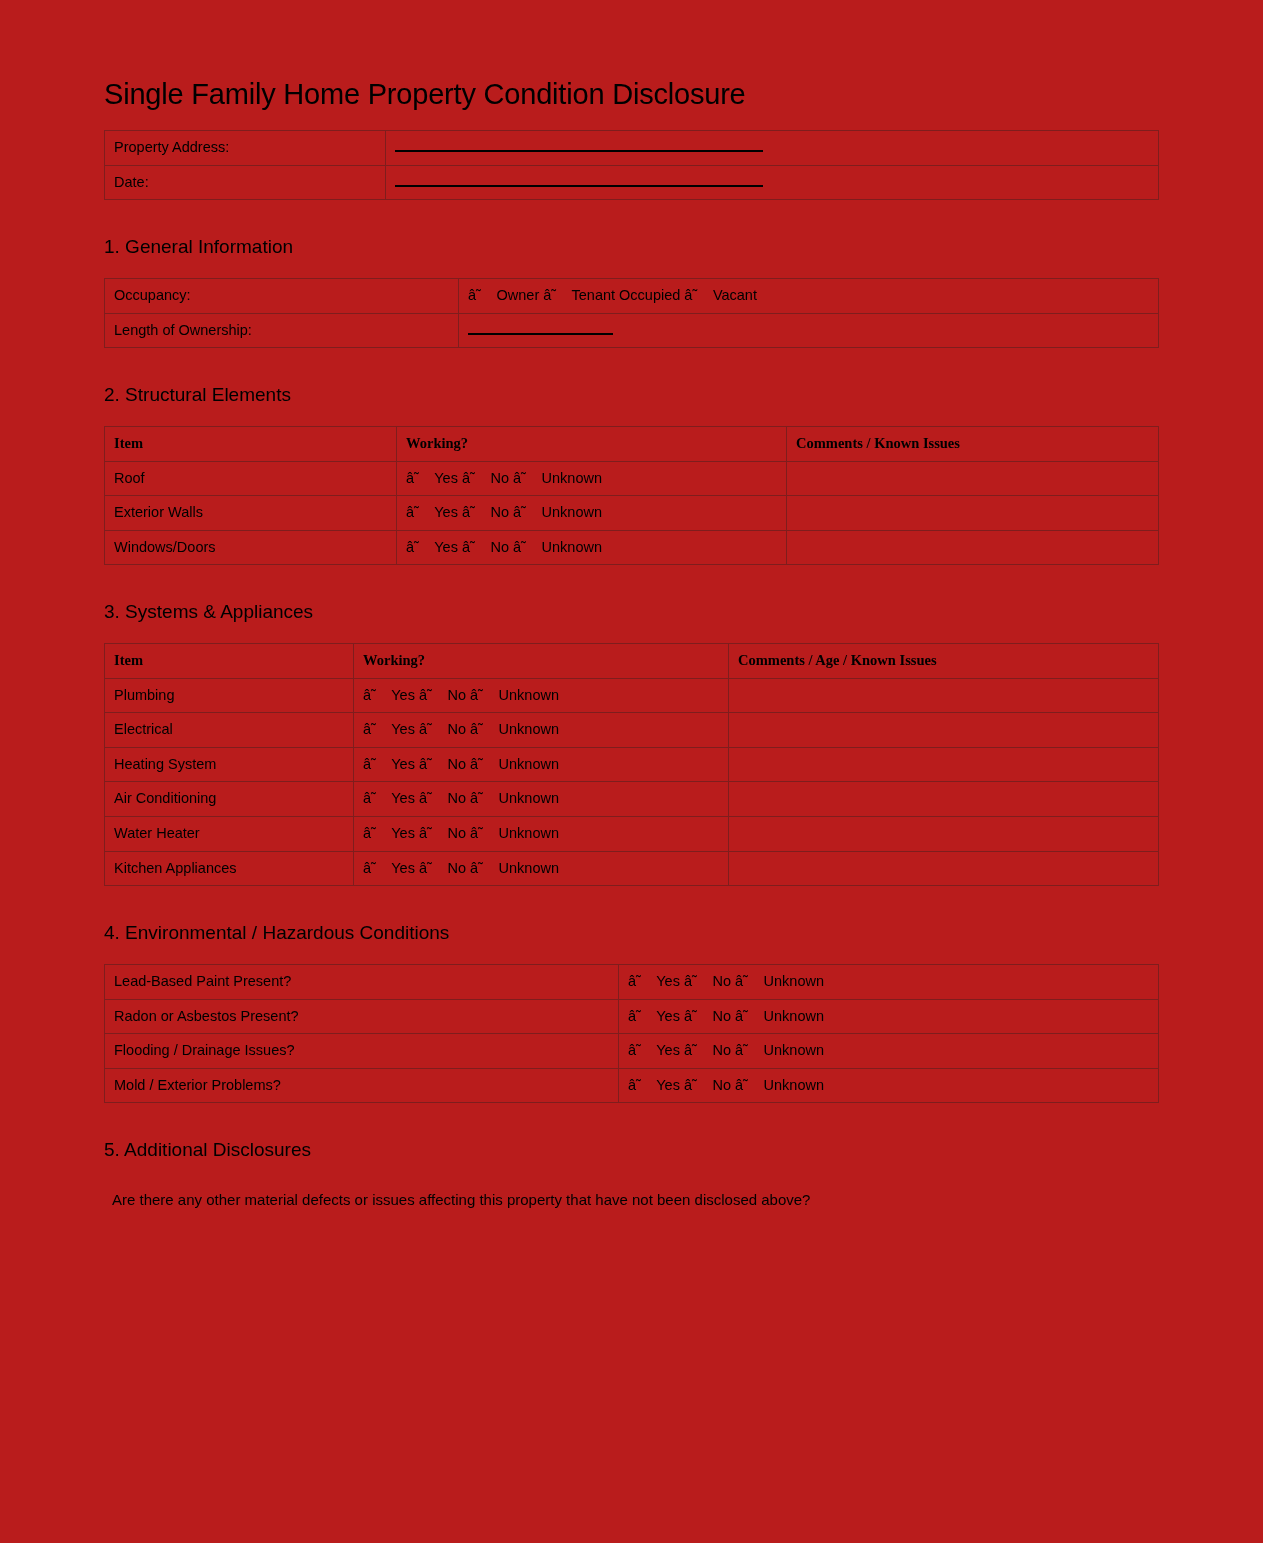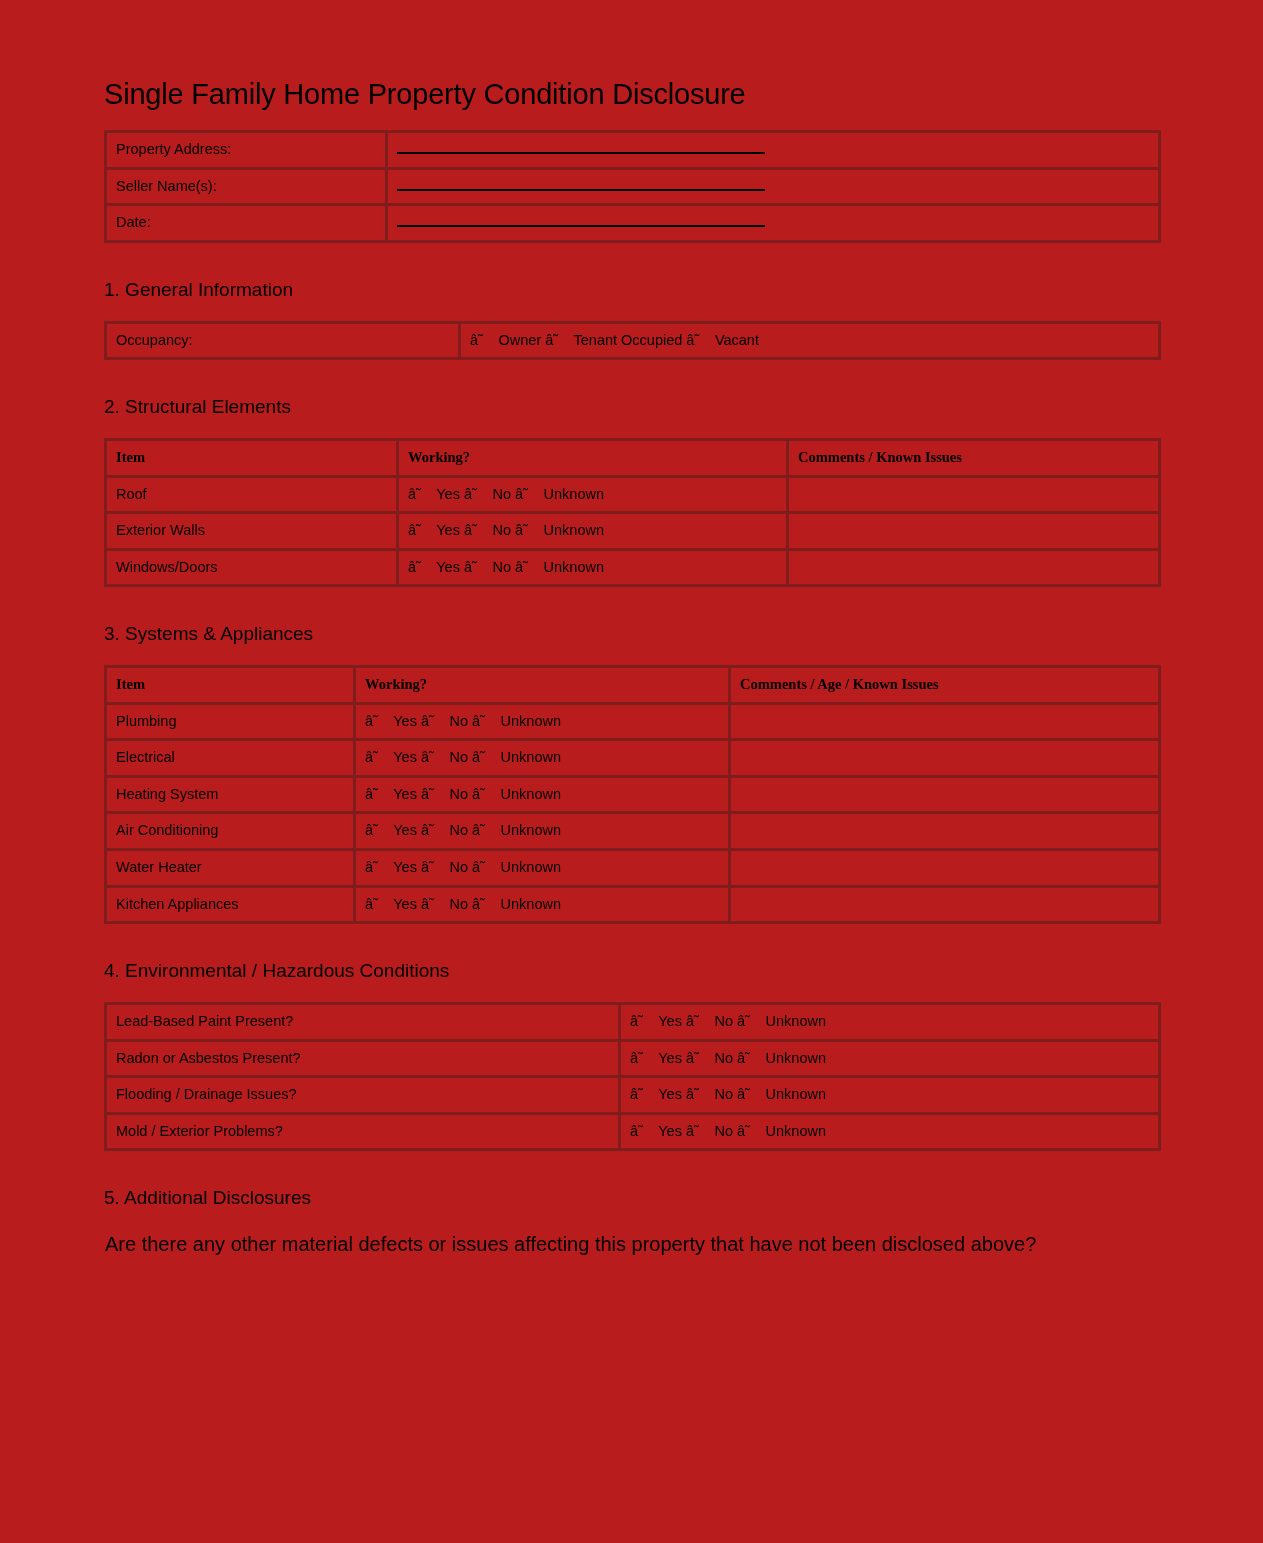--- a/index.html
+++ b/index.html
@@ -53,21 +53,21 @@
     line-height: 1.2;
   }
 
   table {
     border-collapse: collapse;
     width: 1054px;
     table-layout: fixed;
     font-size: 14.5px;
   }
   table td, table th {
-    border: 3px solid #7f1d1d;
+    border: 1px solid #7f1d1d;
     padding: 7px 9px;
     text-align: left;
     vertical-align: middle;
     font-weight: normal;
     font-size: 14.5px;
     line-height: 1.35;
     height: 17px;
   }
   table th {
     font-weight: bold;
@@ -83,23 +83,23 @@
     vertical-align: baseline;
   }
   .fill-long { width: 368px; }
   .fill-short { width: 145px; }
 
   .gap-title-table { height: 19px; }
   .gap-before-heading { height: 36px; }
   .gap-heading-table { height: 19px; }
 
   .prompt-text {
-    font-size: 20px;
+    font-size: 15px;
     line-height: 1.4;
-    margin: 1px;
+    margin: 8px;
   }
 </style>
 </head>
 <body>
 
 <div class="page">
   <div class="viewport">
     <div class="content">
 
       <h1 class="doc-title">Single Family Home Property Condition Disclosure</h1>
@@ -110,43 +110,43 @@
         <colgroup>
           <col style="width:281px">
             <col style="width:773px">
         </colgroup>
         <tbody>
           <tr>
             <td>Property Address:</td>
             <td><span class="fill-line fill-long"></span></td>
           </tr>
           <tr>
-            <td>Seller Name(s):</td>
-            <td><span class="fill-line fill-long"></span></td>
-          </tr>
-          <tr>
             <td>Date:</td>
             <td><span class="fill-line fill-long"></span></td>
           </tr>
         </tbody>
       </table>
 
       <div class="gap-before-heading"></div>
       <h2 class="section-heading">1. General Information</h2>
       <div class="gap-heading-table"></div>
 
       <table>
         <colgroup>
           <col style="width:354px">
             <col style="width:700px">
         </colgroup>
         <tbody>
           <tr>
             <td>Occupancy:</td>
             <td>â˜ Owner â˜ Tenant Occupied â˜ Vacant</td>
+          </tr>
+          <tr>
+            <td>Length of Ownership:</td>
+            <td><span class="fill-line fill-short"></span></td>
           </tr>
         </tbody>
       </table>
 
       <div class="gap-before-heading"></div>
       <h2 class="section-heading">2. Structural Elements</h2>
       <div class="gap-heading-table"></div>
 
       <table>
         <colgroup>

